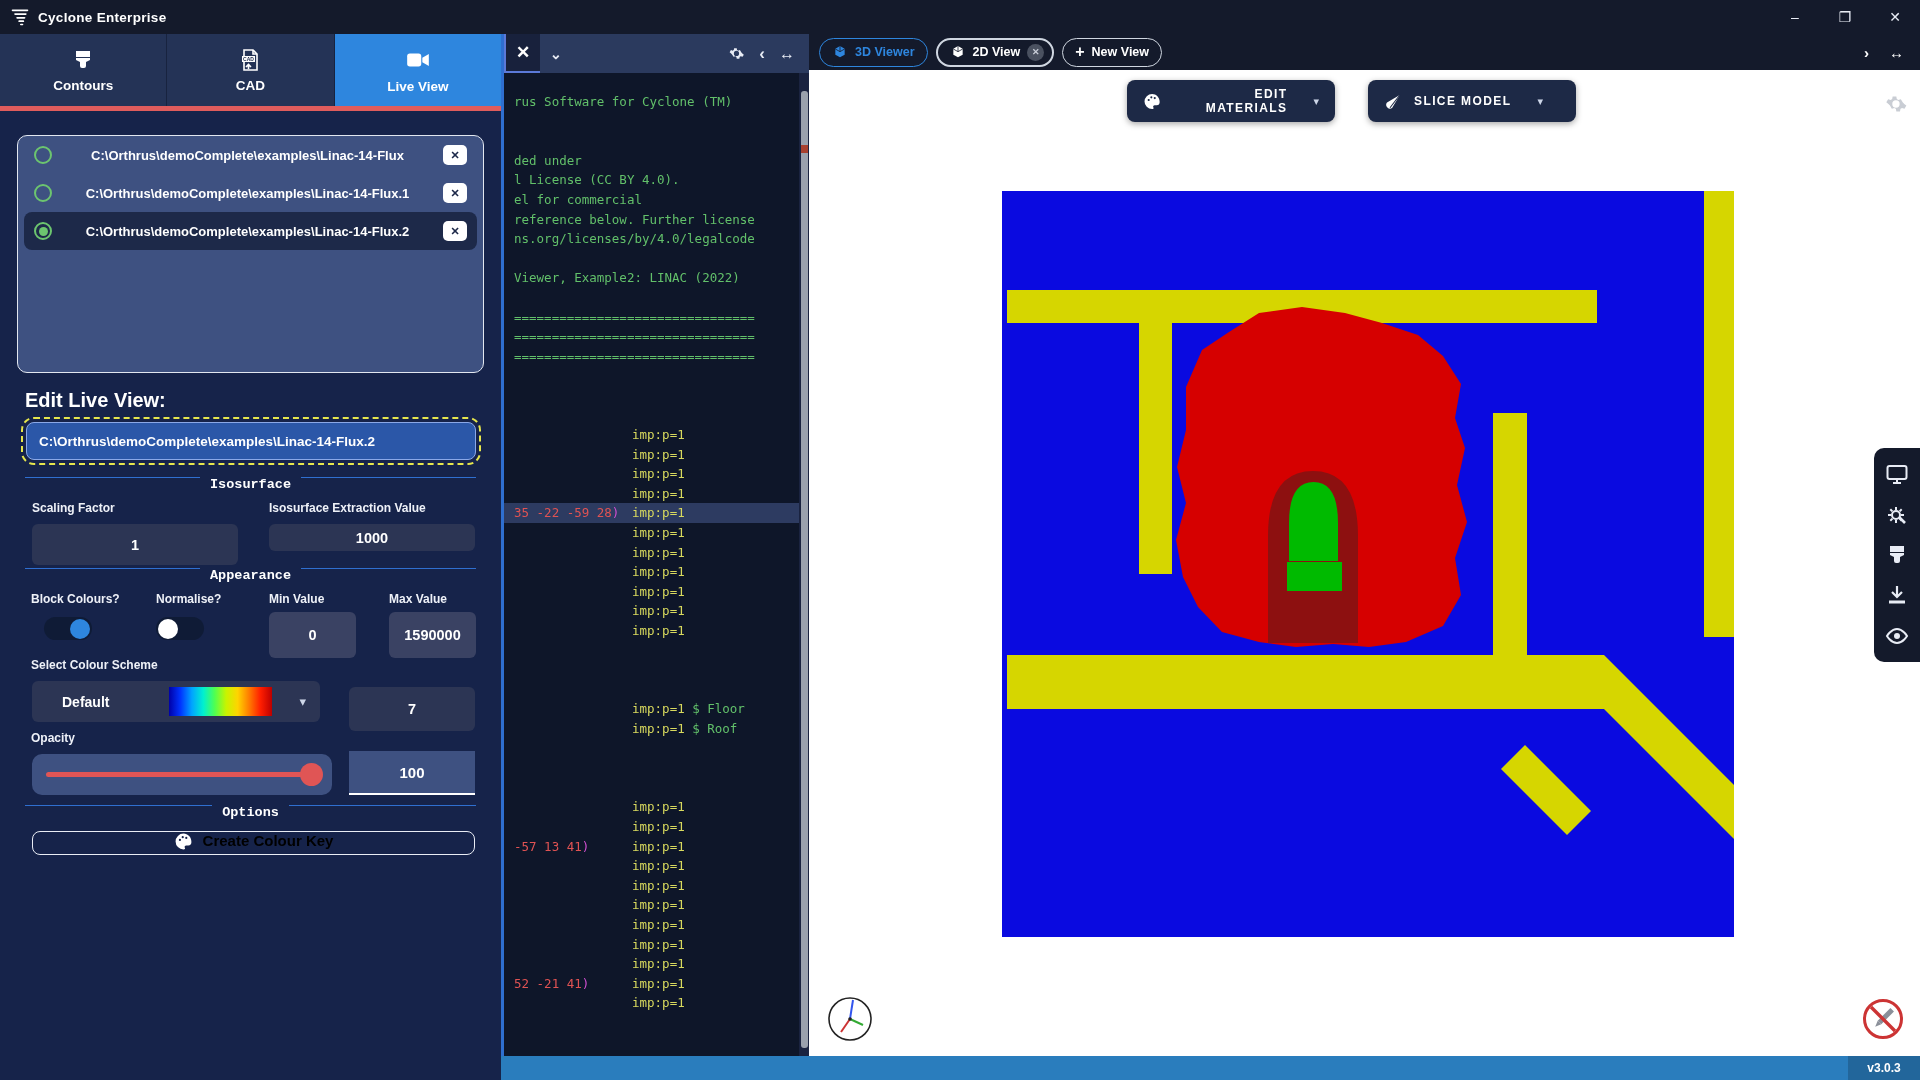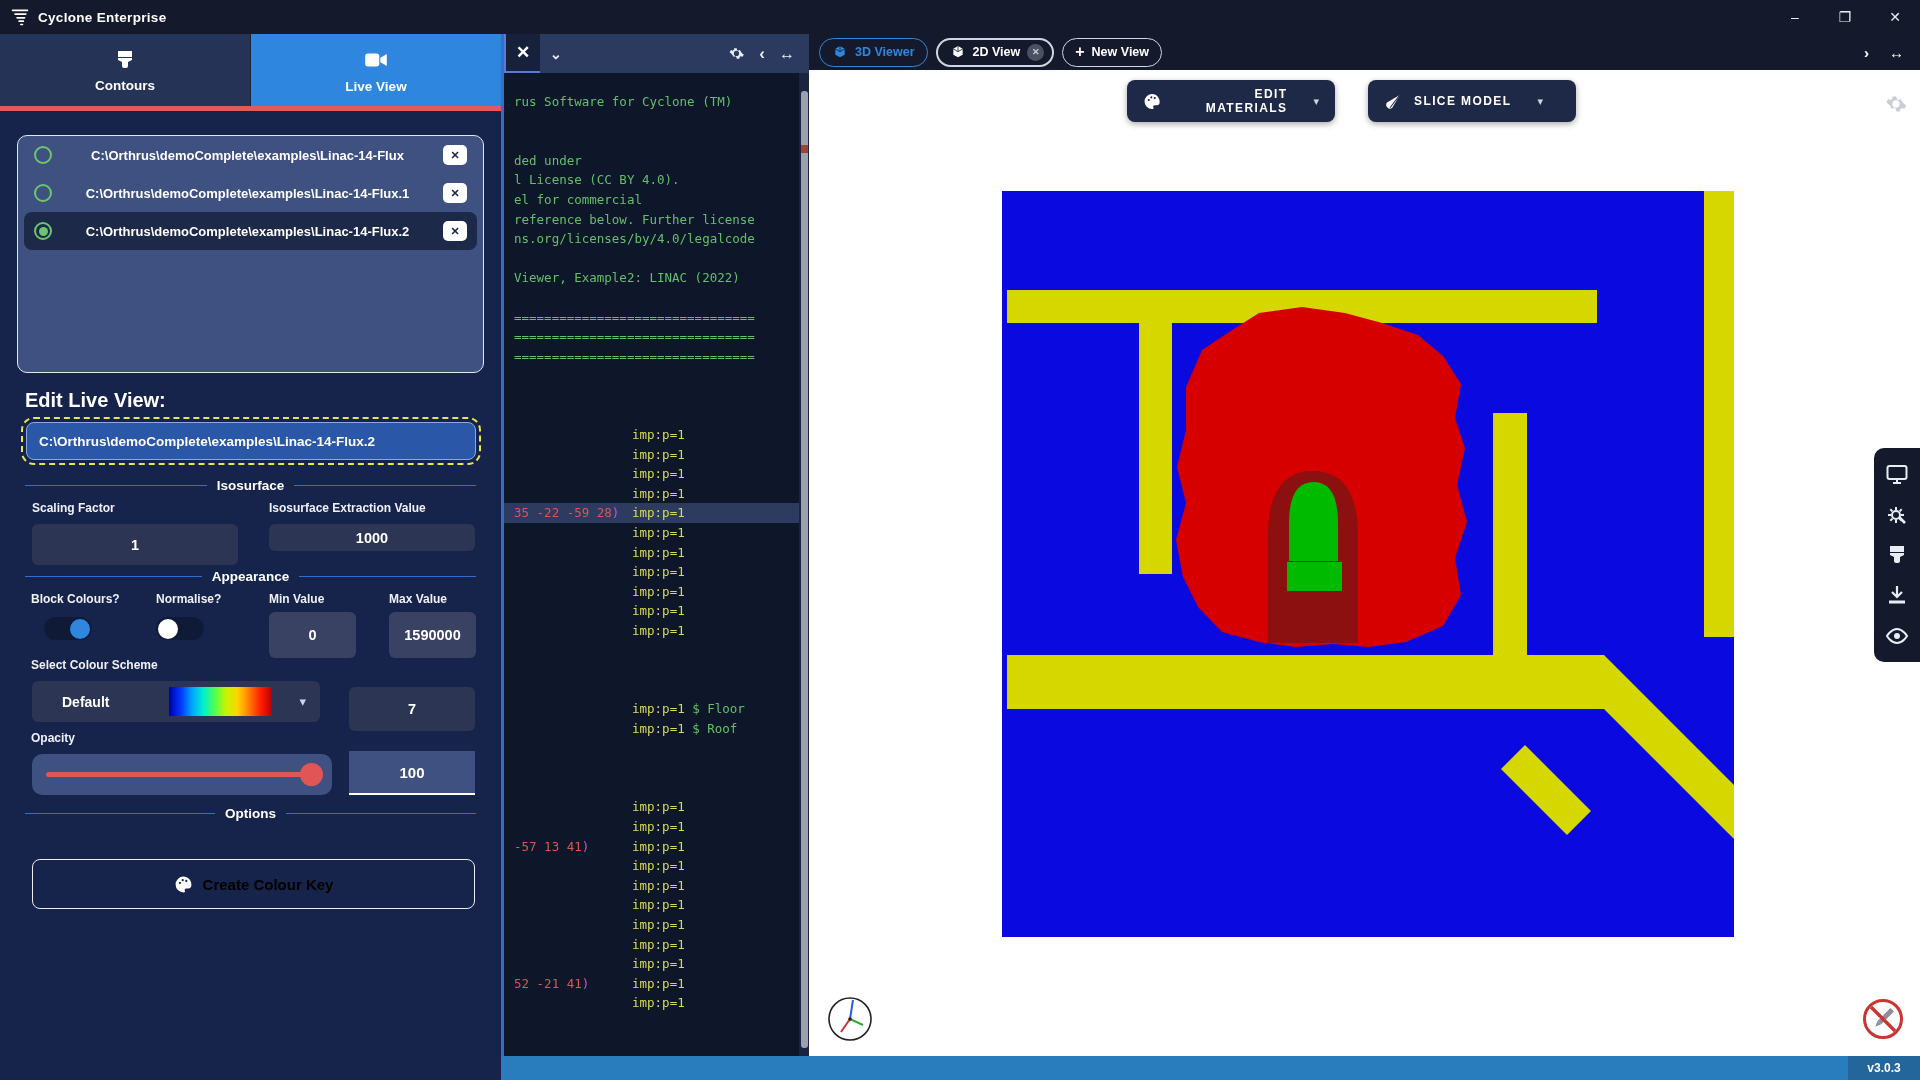--- a/index.html
+++ b/index.html
@@ -34,21 +34,21 @@
   .radio.checked::after { content:""; width:9px; height:9px; border-radius:50%; background:#6cc56f; }
   .file-path { flex:1; text-align:center; font-size:13px; font-weight:bold; color:#fff; }
   .row-close { width:24px; height:20px; background:#fff; color:#1d2949; border-radius:5px; font-size:11px;
                font-weight:bold; display:inline-flex; align-items:center; justify-content:center; flex:none; }
 
   .panel-heading { position:absolute; left:25px; top:278px; font-size:20px; font-weight:bold; }
   .path-input { position:absolute; left:26px; top:311px; width:450px; height:38px; background:#2b57a8;
                 border:1px solid #8aa8e8; border-radius:8px; outline:2px dashed #e6e64d; outline-offset:3px;
                 font-size:13.5px; font-weight:bold; display:flex; align-items:center; padding-left:12px; }
 
-  .divider { position:absolute; left:25px; width:451px; height:16px; display:flex; align-items:center; gap:10px; }
+  .divider { position:absolute; left:25px; width:451px; height:16px; display:flex; align-items:flex-start; gap:10px;font-family:Liberation Mono, monospace; }
   .divider::before, .divider::after { content:""; flex:1; height:1px; background:#2f6fd0; }
   .divider span { font-size:13.5px; font-weight:bold; }
   .div-iso { top:366px; } .div-app { top:457px; } .div-opt { top:694px; }
 
   .small-label { position:absolute; font-size:12px; font-weight:bold; color:#eef1f8; }
   .value-box { position:absolute; background:#2c3554; border-radius:6px; display:flex; align-items:center;
                justify-content:center; font-size:14.5px; font-weight:bold; }
   .lbl-scaling { left:32px; top:390px; }    .box-scaling { left:32px; top:413px; width:206px; height:41px; }
   .lbl-extract { left:269px; top:390px; }   .box-extract { left:269px; top:413px; width:206px; height:27px; }
   .lbl-block { left:31px; top:481px; } .lbl-norm { left:156px; top:481px; }
@@ -69,22 +69,22 @@
           background:linear-gradient(to right,#0000a8,#0034ff,#00a4ff,#00f0d0,#50ff50,#c8f400,#ffd400,#ff7c00,#ff1e00,#bc0000); }
   .scheme-dd .caret { position:absolute; right:14px; color:#cdd6e8; font-size:13px; }
   .lbl-interp { left:349px; top:554px;margin-top:32px; }
   .box-interp { left:349px; top:576px; width:126px; height:44px; }
   .lbl-opacity { left:31px; top:620px; }
   .opacity-slider { position:absolute; left:32px; top:643px; width:300px; height:41px; background:#3e5181; border-radius:10px; }
   .opacity-slider .track { position:absolute; left:14px; right:26px; top:18px; height:5px; background:#e05555; border-radius:3px; }
   .opacity-slider .knob { position:absolute; right:9px; top:9px; width:23px; height:23px; border-radius:50%; background:#e05555; }
   .box-opacity { left:349px; top:640px; width:126px; height:44px; background:#3e5181; border-radius:0;
                  border-bottom:2px solid #fff; font-size:15px; }
-  .create-btn { position:absolute; left:32px; top:748px; width:443px; height:50px; border:1.5px solid #e9edf5;
-                border-radius:8px; display:flex; align-items:center; justify-content:center; gap:10px;
+  .create-btn { position:absolute; left:32px; top:720px; width:443px; height:24px; border:1.5px solid #e9edf5;
+                border-radius:8px; display:flex; justify-content:center; gap:10px;
                 font-size:15px; font-weight:bold; background:transparent; }
 
   
   .editor { position:absolute; left:501px; top:34px; width:308px; height:1022px; background:#0e1629;
             border-left:3px solid #2f6fd0; z-index:15; }
   .ed-toolbar { position:absolute; left:0; top:0; right:0; height:39px; background:#2b3a5e;
                 display:flex; align-items:center; }
   .ed-close { width:36px; height:39px; background:#18213c; border-left:2px solid #5b79d8;
               border-bottom:2px solid #5b79d8; display:flex; align-items:center; justify-content:center;
               font-size:17px; font-weight:bold; color:#fff; }
@@ -159,20 +159,32 @@
 <nav class="tabs-row">
   <div class="tab">
     <svg width="24" height="24" viewBox="0 0 24 24">
       <g fill="#fff">
           <path d="M5 3h14v6H5z"></path>
           <path d="M5 10h14v2l-4 2v4a2 2 0 0 1-2 2h-2a2 2 0 0 1-2-2v-4l-4-2z"></path>
         </g>
     </svg>
     <span class="tab-label">Contours</span>
   </div>
+  <div class="tab">
+    <svg width="24" height="24" viewBox="0 0 24 24">
+      <g stroke="#fff" stroke-width="1.6" fill="none">
+        <path d="M6 2h9l4 4v16H6z"></path>
+          <path d="M15 2v4h4"></path>
+      </g>
+      <rect x="4" y="8" width="13" height="6" fill="#fff"></rect>
+      <text x="10.5" y="12.8" font-size="5" font-family="Liberation Sans" font-weight="bold" fill="#1d2949" text-anchor="middle">CAD</text>
+      <path d="M10.5 21v-4 m-2.5 2 2.5-2.5 2.5 2.5" stroke="#fff" stroke-width="1.6" fill="none"></path>
+    </svg>
+    <span class="tab-label">CAD</span>
+  </div>
   <div class="tab active">
     <svg width="26" height="26" viewBox="0 0 24 24">
       <rect x="2" y="6" width="13" height="12" rx="2.5" fill="#fff"></rect>
       <path d="M16 10l6-3.5v11L16 14z" fill="#fff"></path>
     </svg>
     <span class="tab-label">Live View</span>
   </div>
 </nav>
 <div class="redbar"></div>
 

